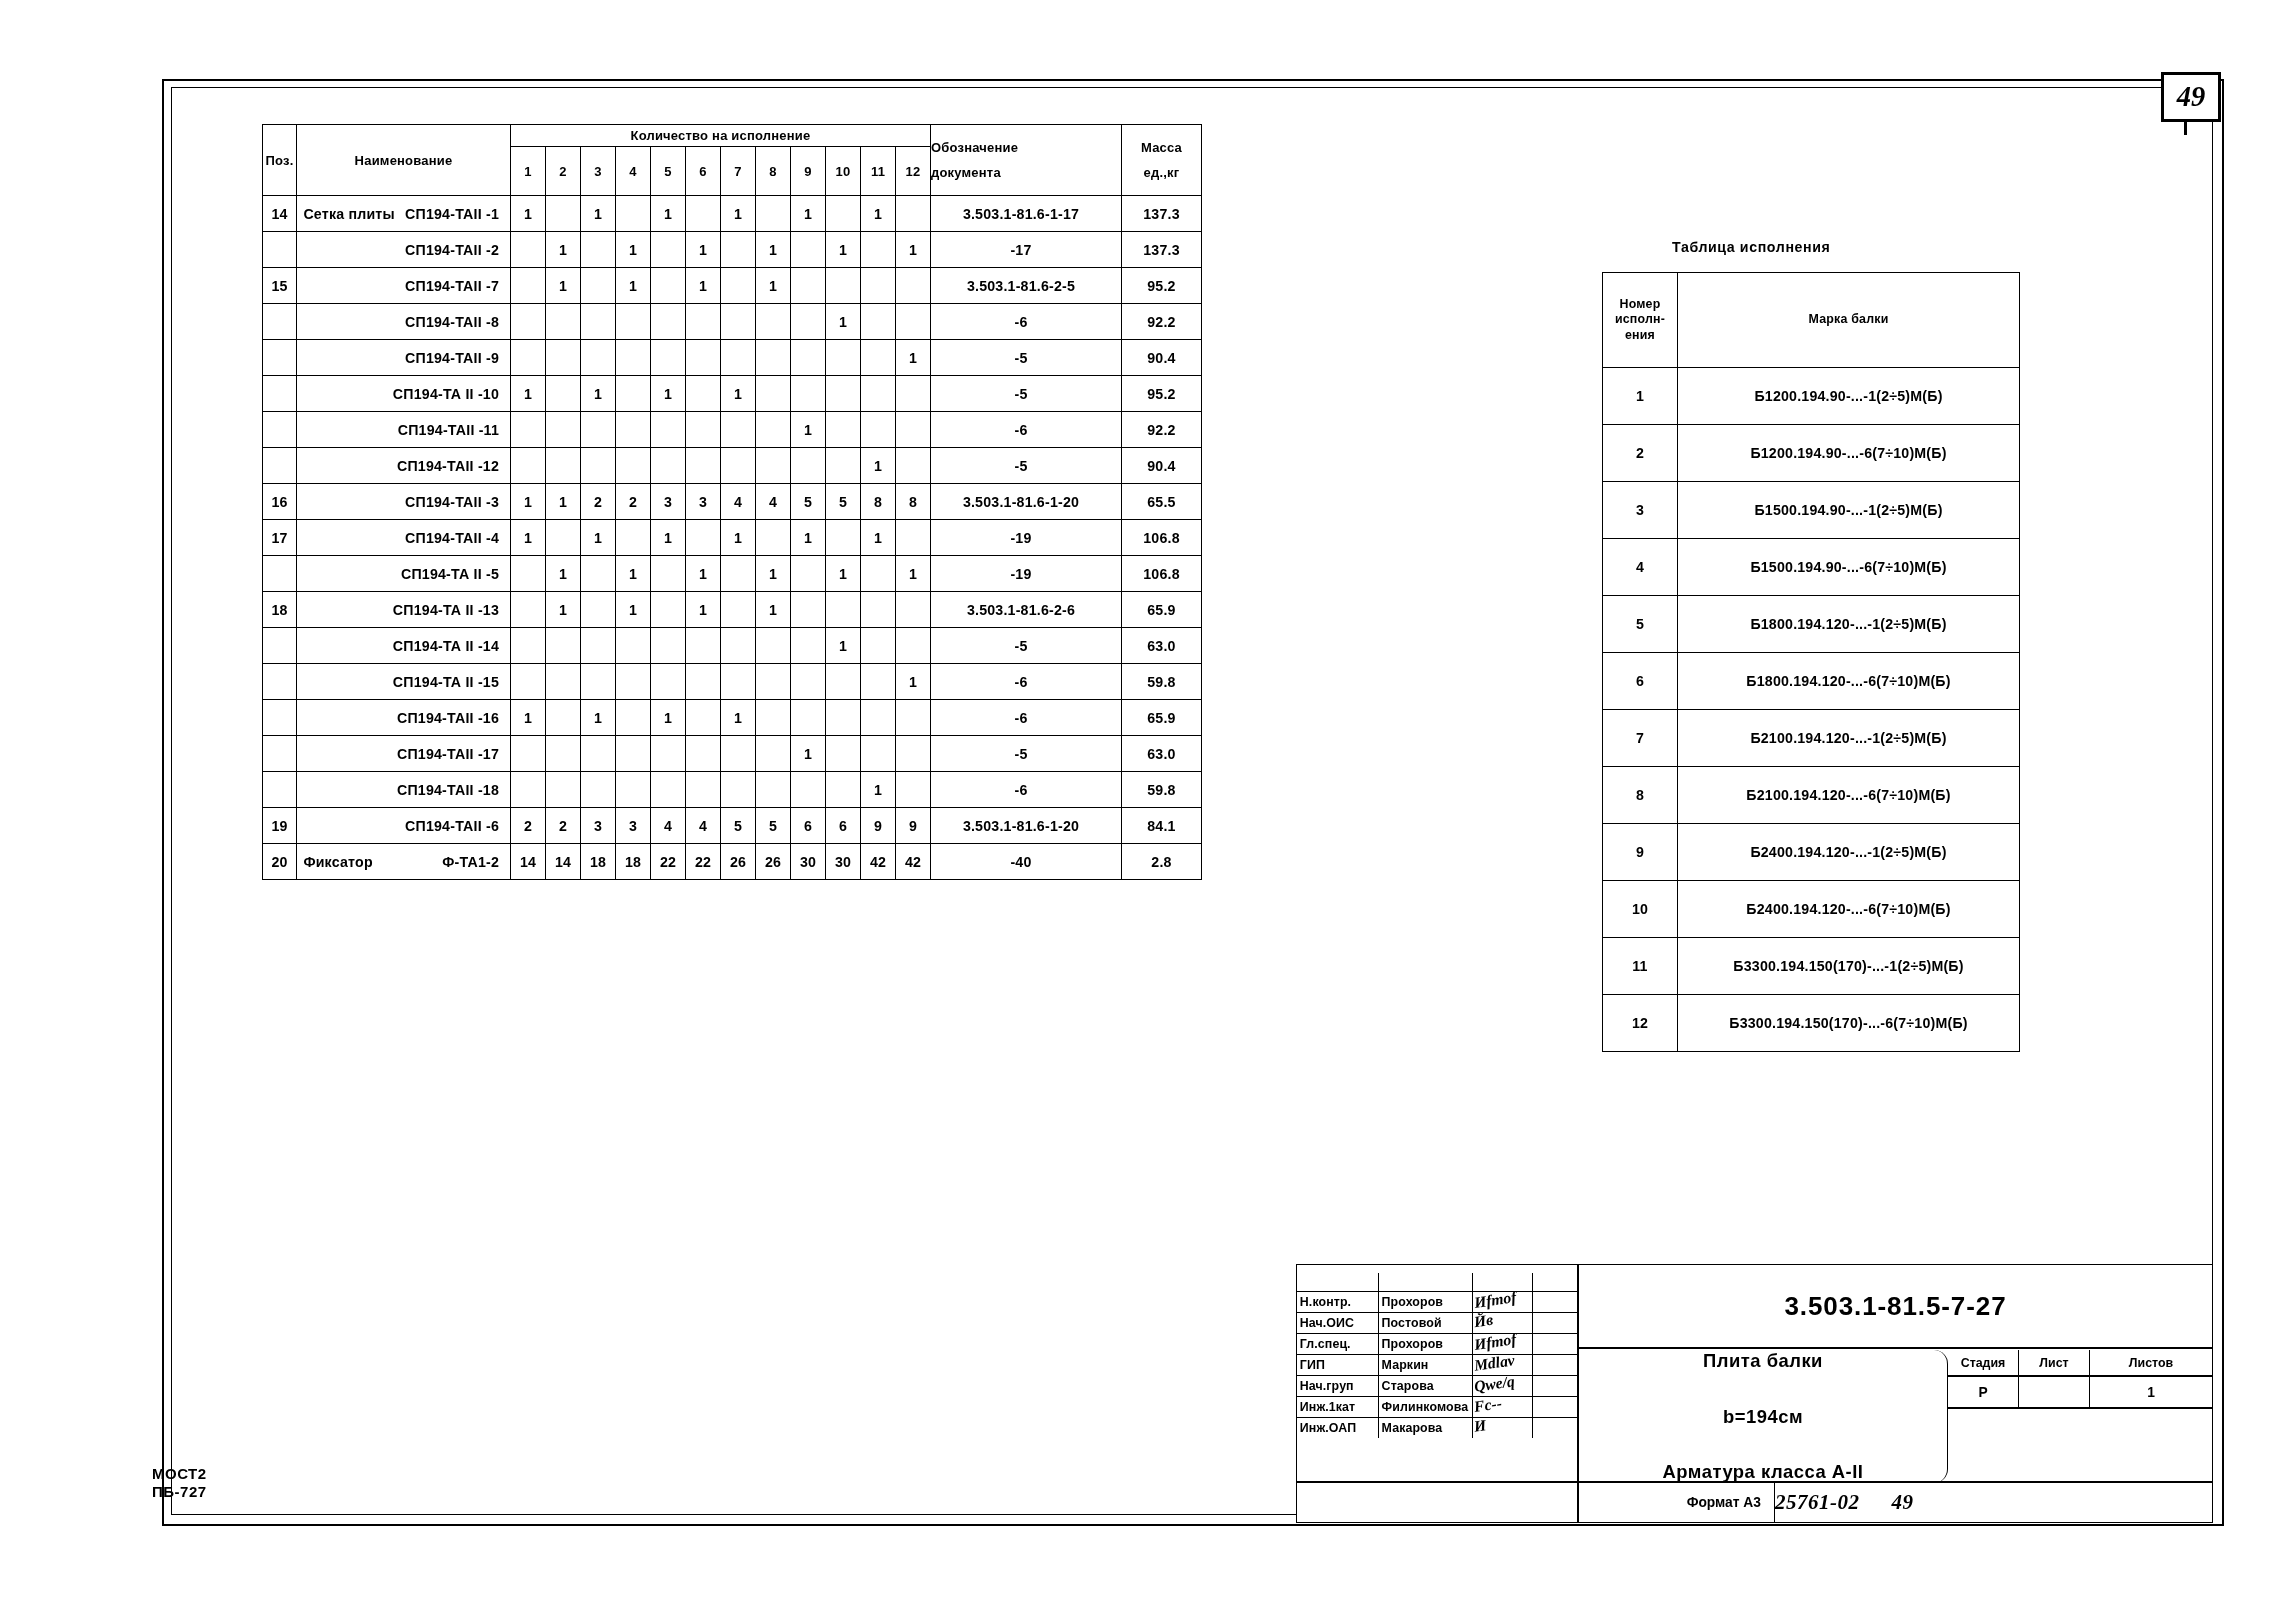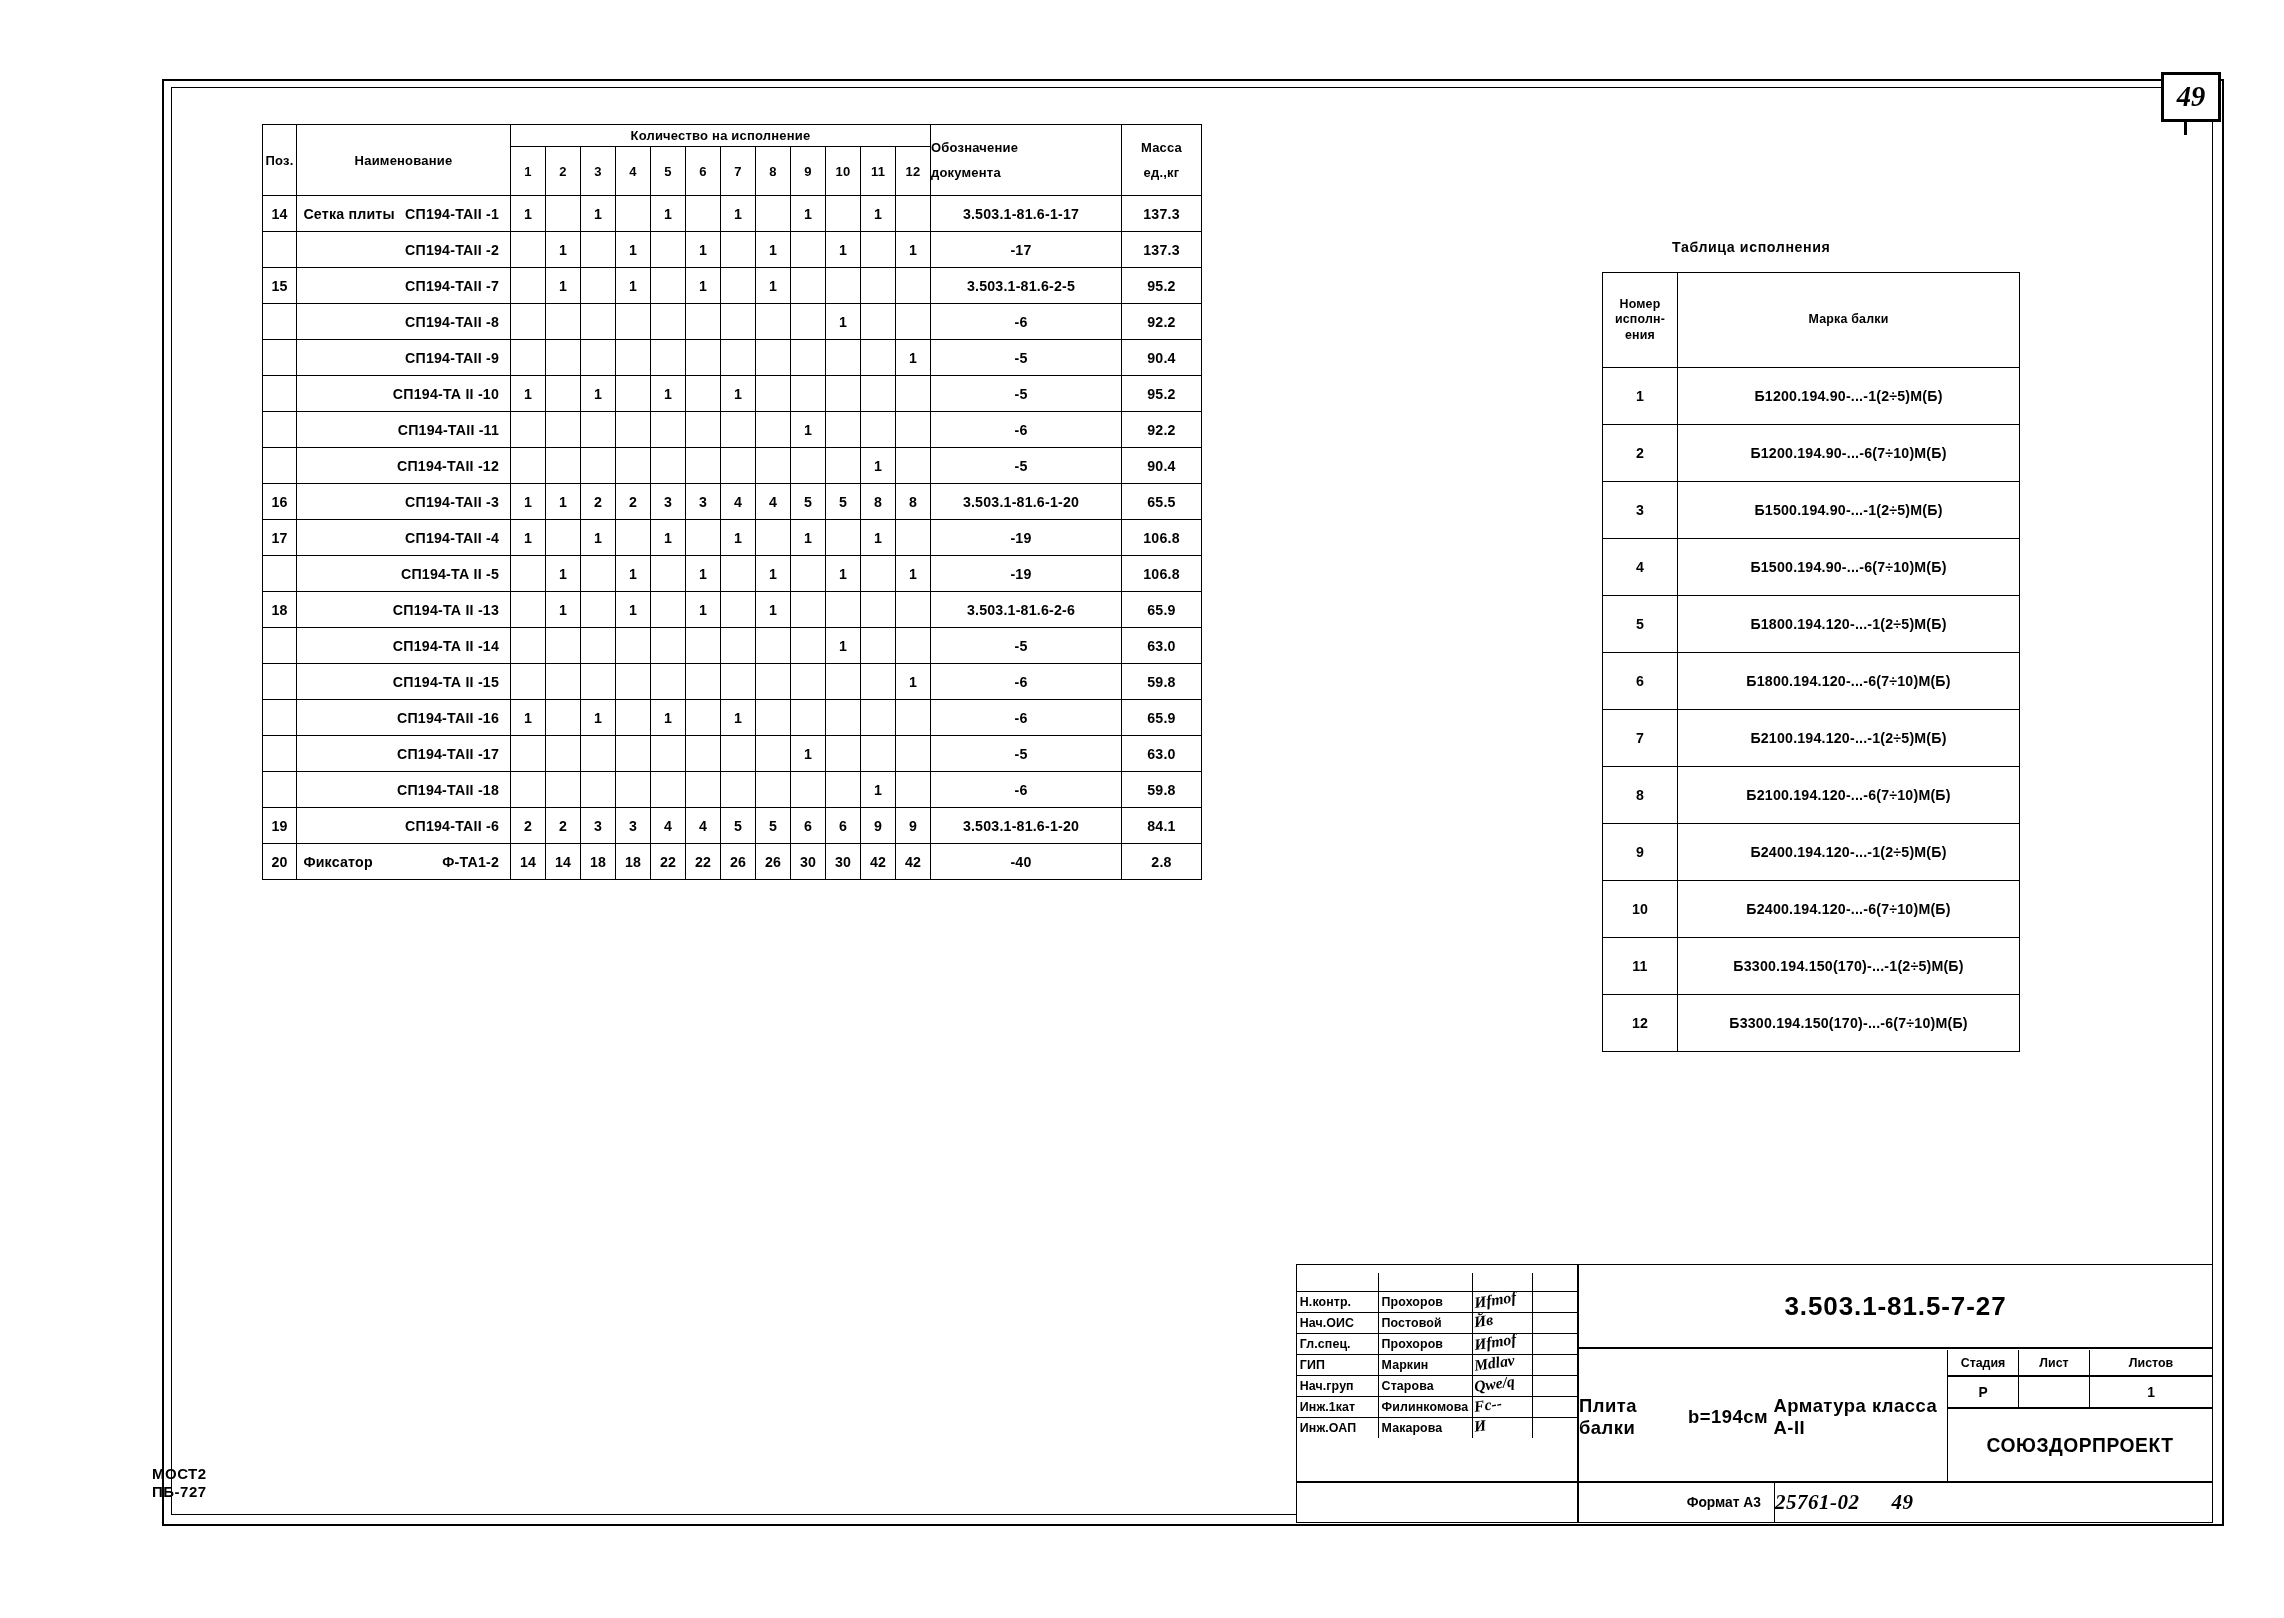--- a/index.html
+++ b/index.html
@@ -112,22 +112,23 @@
     display:flex;align-items:center;justify-content:center;
     border-bottom:2.8px solid #000;
     font-size:26px;font-weight:700;letter-spacing:0.9px;
   }
   #tb-main{
     position:absolute;left:282px;top:85px;right:0;bottom:39px;
     display:flex;
   }
   #tb-obj{
     width:368px;border-right:1.8px solid #000;
-    display:flex;flex-direction:row;align-items:center;justify-content:space-between;
+    display:flex;flex-direction:column;align-items:center;justify-content:space-between;
     gap:5.5px;
+    border-radius:14px;
   }
   #tb-obj div{font-size:18.4px;font-weight:700;letter-spacing:0.5px;}
   #tb-right{flex:1;display:flex;flex-direction:column;}
   #tb-stage-head{display:flex;height:25px;border-bottom:2.3px solid #000;}
   #tb-stage-val{display:flex;height:30px;border-bottom:2.3px solid #000;}
   .st-cell{width:70px;border-right:1.4px solid #000;display:flex;align-items:center;
            justify-content:center;font-size:12.4px;font-weight:700;}
   .st-cell.last{border-right:none;flex:1;}
   .st-val{width:70px;border-right:1.4px solid #000;display:flex;align-items:center;
           justify-content:center;font-size:13.8px;font-weight:700;}
@@ -689,21 +690,20 @@
         <div id="tb-stage-head">
           <div class="st-cell">Стадия</div>
           <div class="st-cell">Лист</div>
           <div class="st-cell last">Листов</div>
         </div>
         <div id="tb-stage-val">
           <div class="st-val">Р</div>
           <div class="st-val"></div>
           <div class="st-val last">1</div>
         </div>
-        <div id="tb-org">СОЮЗДОРПРОЕКТ</div>
       </div>
     </div>
 
     <div id="tb-bottom">
       <div id="tb-format">Формат А3</div>
       <div id="tb-archive">
         <span>25761-02</span>
         <span>49</span>
       </div>
     </div>

